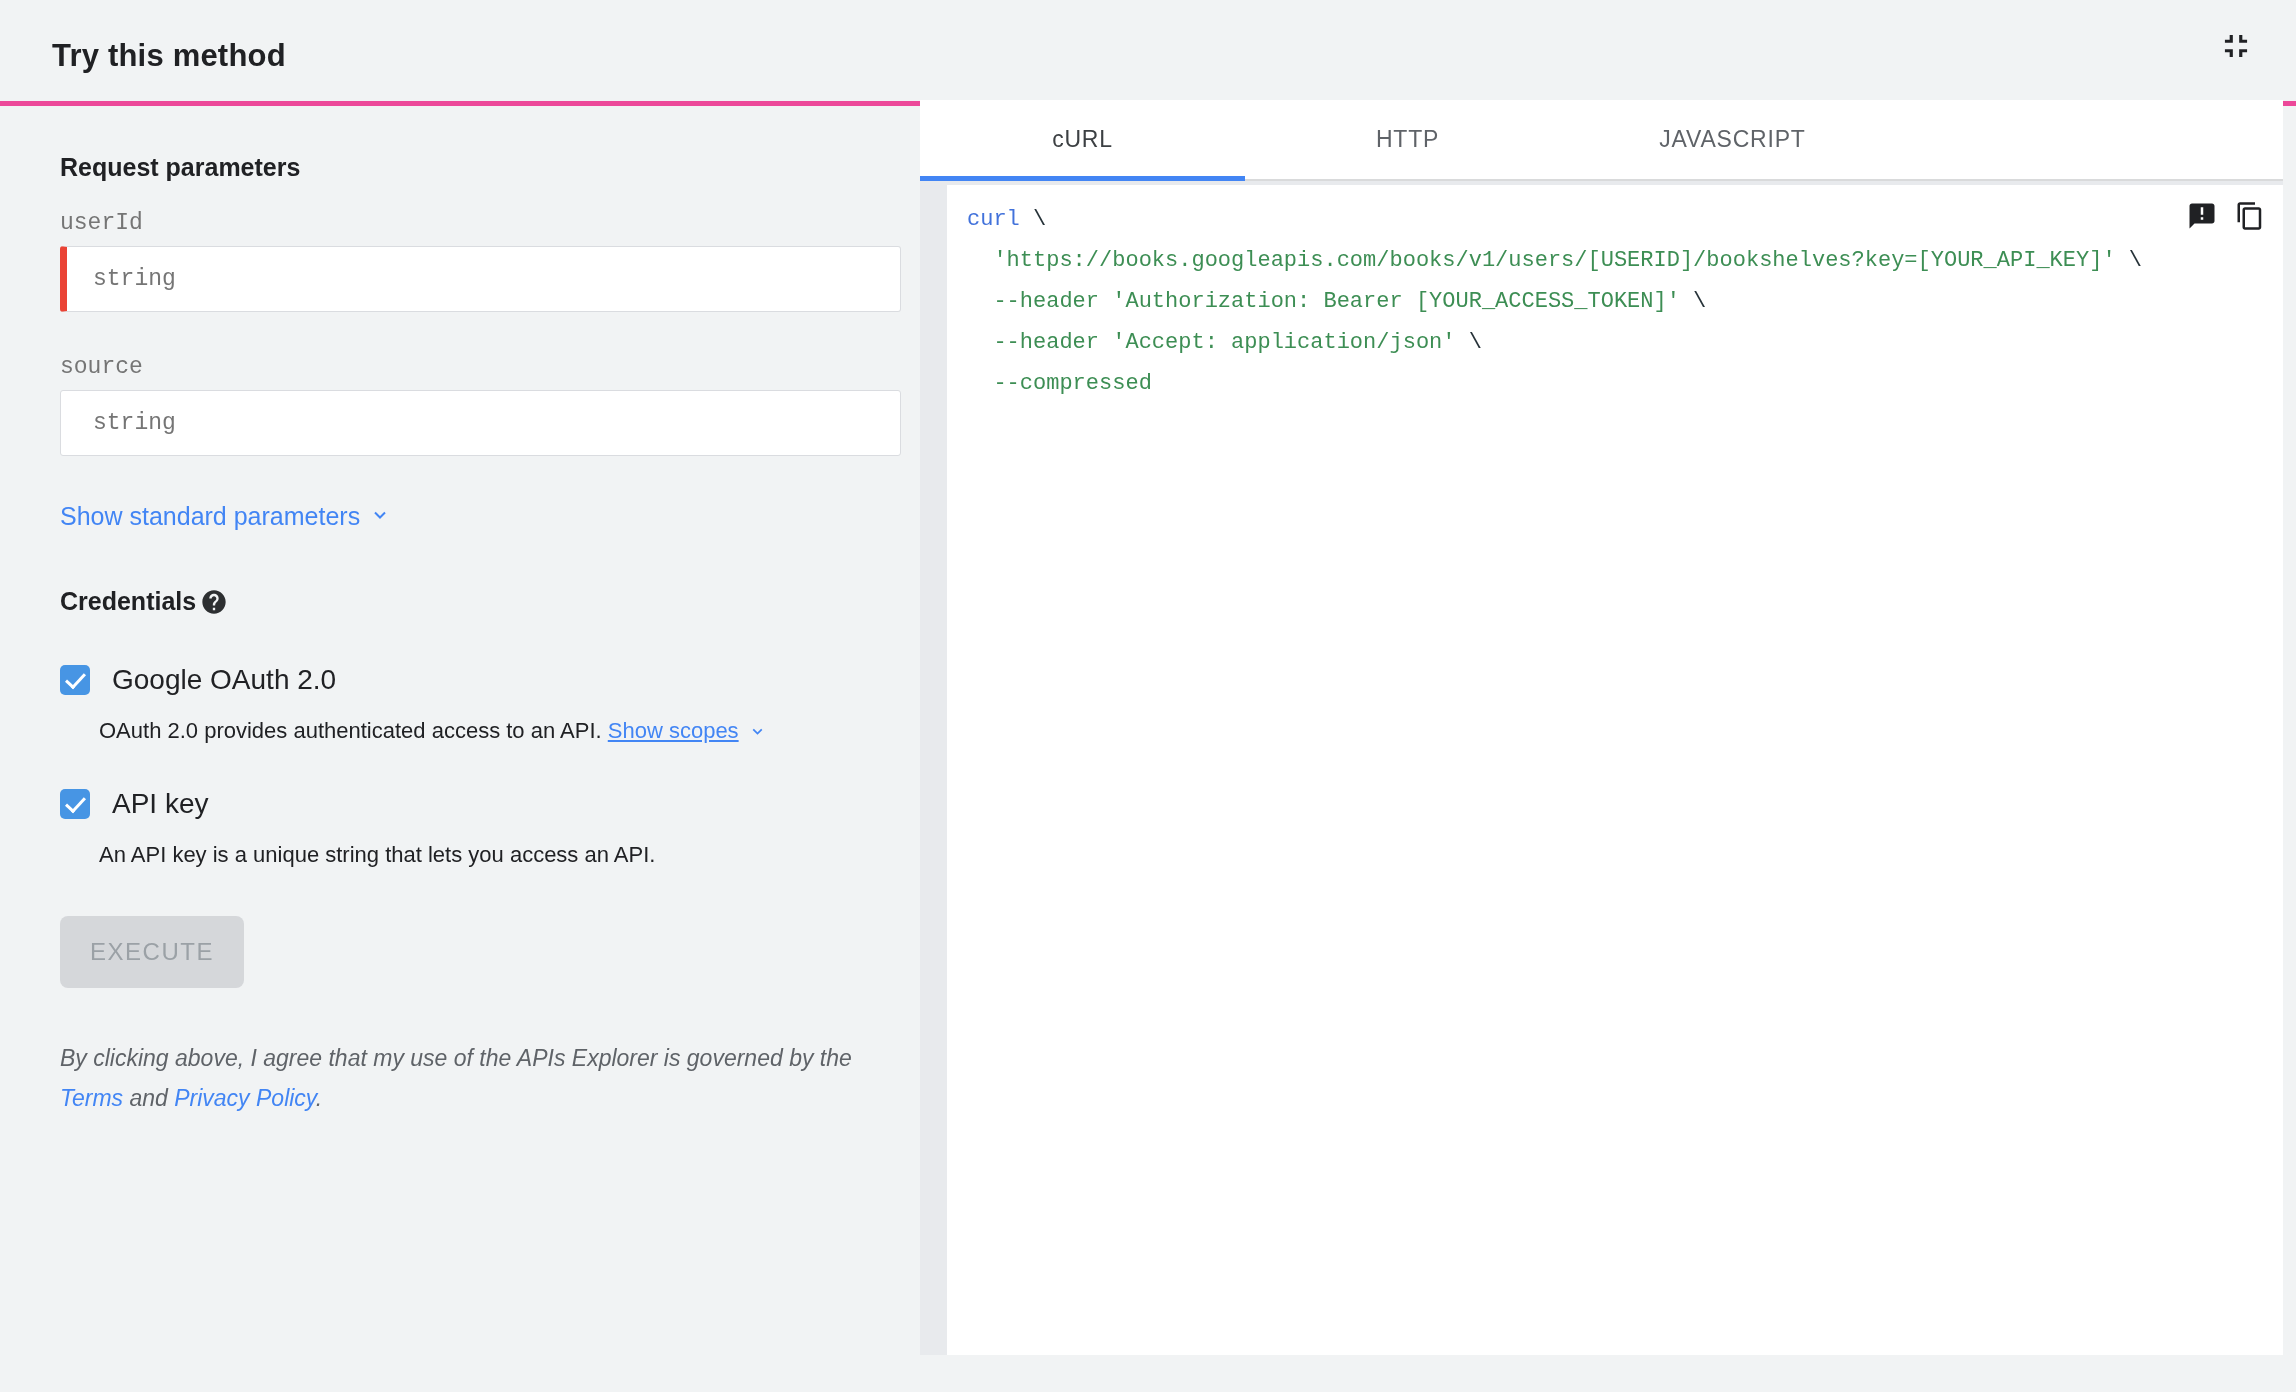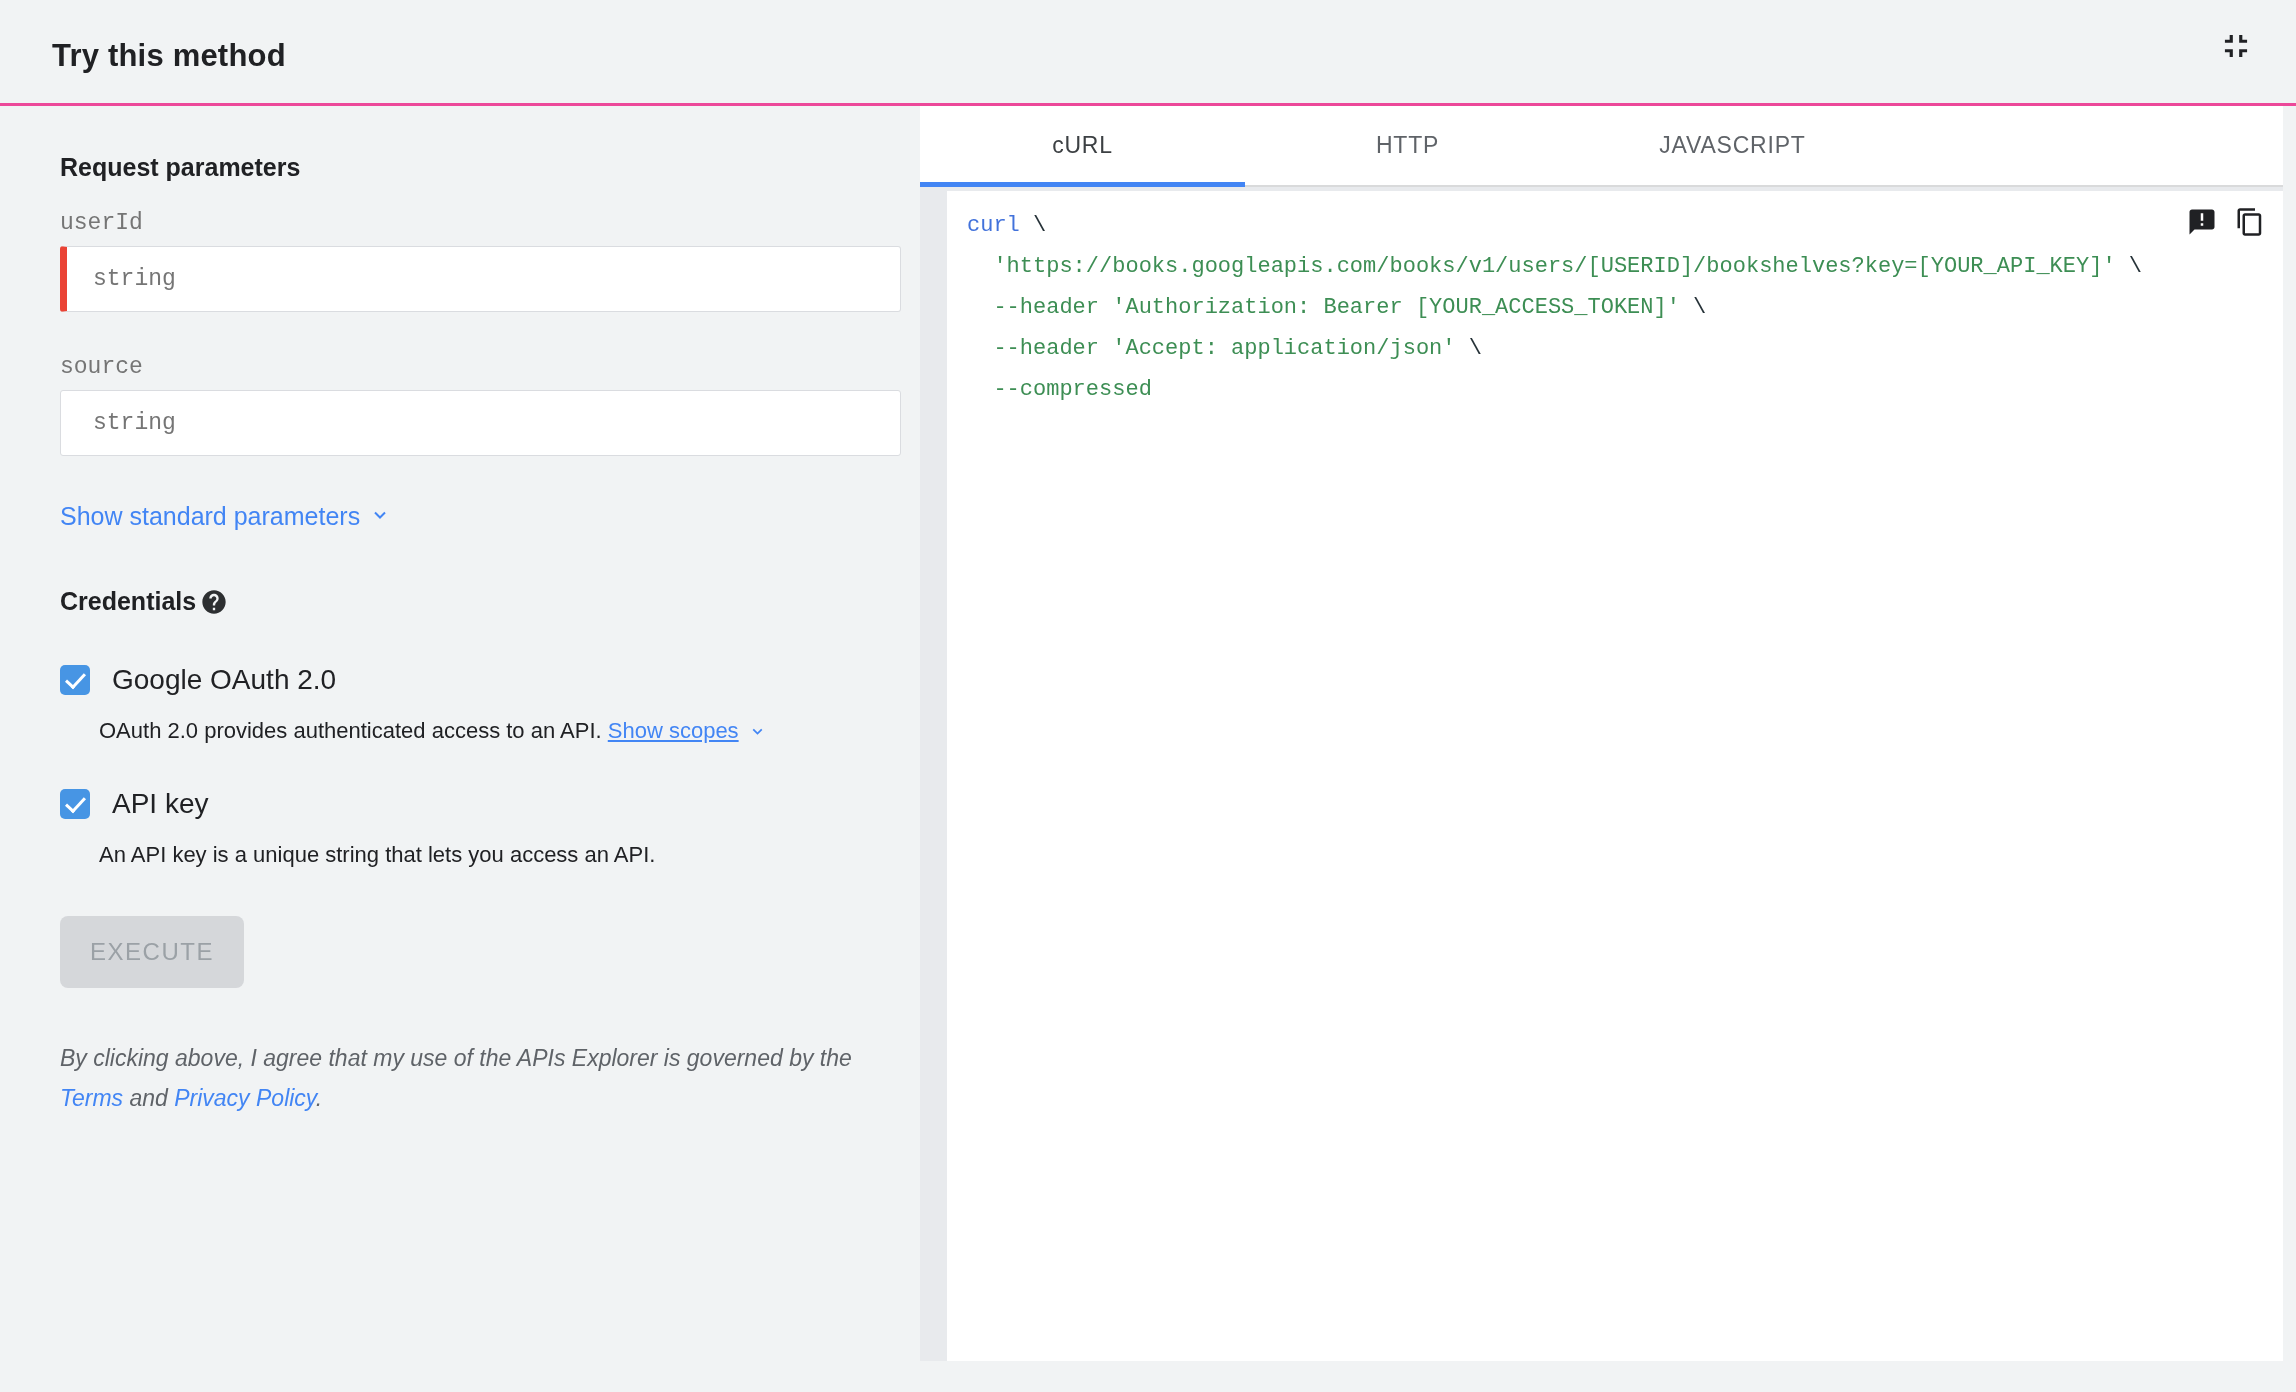--- a/index.html
+++ b/index.html
@@ -1,21 +1,21 @@
 <!DOCTYPE html>
 <html><head>
 <meta charset="utf-8">
 <style>
   * { margin:0; padding:0; box-sizing:border-box; }
   html,body { width:2296px; height:1392px; overflow:hidden;
     background:#f1f3f4; font-family:"Liberation Sans", sans-serif; color:#202124; }
 
   
   .header { position:absolute; top:0; left:0; width:2296px; height:106px;
-    background:#f1f3f4; border-bottom:3px solid #ec4899; }
+    background:#f1f3f4; border-bottom:5px solid #ec4899; }
   .header-title { position:absolute; left:52px; top:38px; font-size:31px;
     font-weight:600; letter-spacing:.2px; color:#202124; }
   .collapse-btn { position:absolute; right:40px; top:26px; width:40px; height:40px;
     cursor:pointer; display:flex; align-items:center; justify-content:center; }
 
   
   .left-panel { position:absolute; left:8px; top:109px; width:920px; height:1283px;
     background:#f1f3f4; padding:0 27px 12px 52px; }
   .section-heading { font-size:25px; font-weight:700; color:#202124; }
   .rp-heading { margin-top:44px; }
@@ -53,21 +53,21 @@
   .execute-btn { margin-top:48px; width:184px; height:72px; background:#d5d7da;
     border:none; border-radius:8px; color:#9ba1a6; font-size:24px;
     font-family:"Liberation Sans", sans-serif; letter-spacing:1.5px;
     font-weight:500; cursor:default; }
 
   .disclaimer { margin-top:50px; width:845px; font-style:italic; font-size:23px;
     line-height:40px; color:#5f6368; }
   .disclaimer .link { font-style:italic; }
 
   
-  .right-panel { position:absolute; left:920px; top:106px; width:1363px; height:1257px; }
+  .right-panel { position:absolute; left:920px; top:100px; width:1363px; height:1257px; }
   .tabbar { position:relative; height:81px; background:#ffffff; display:flex;
     border-bottom:2px solid #d9dadb; }
   .tab { position:relative; width:325px; display:flex; align-items:center;
     justify-content:center; font-size:23px; letter-spacing:.8px; color:#5f6368;
     cursor:pointer; }
   .tab.active { color:#3c4043; }
   .tab.active::after { content:""; position:absolute; left:0; bottom:-2px;
     width:100%; height:5px; background:#4285f4; }
 
   .code-area { height:1174px; background:#e8eaed; padding:4px 0 0 27px; }

